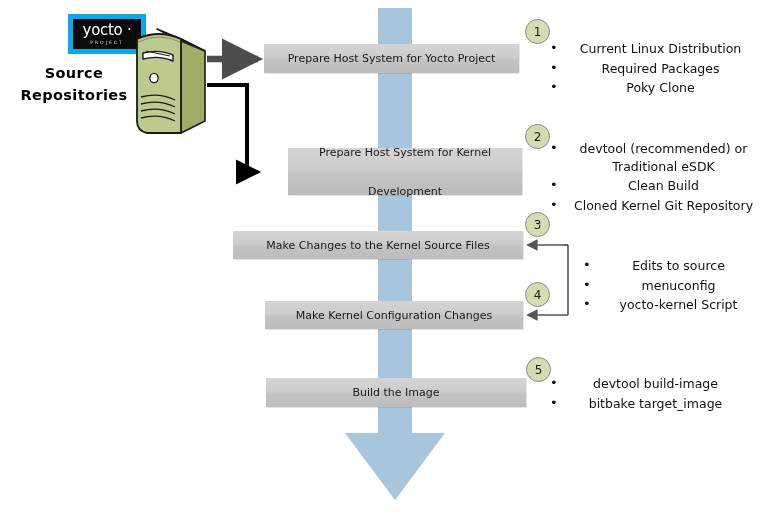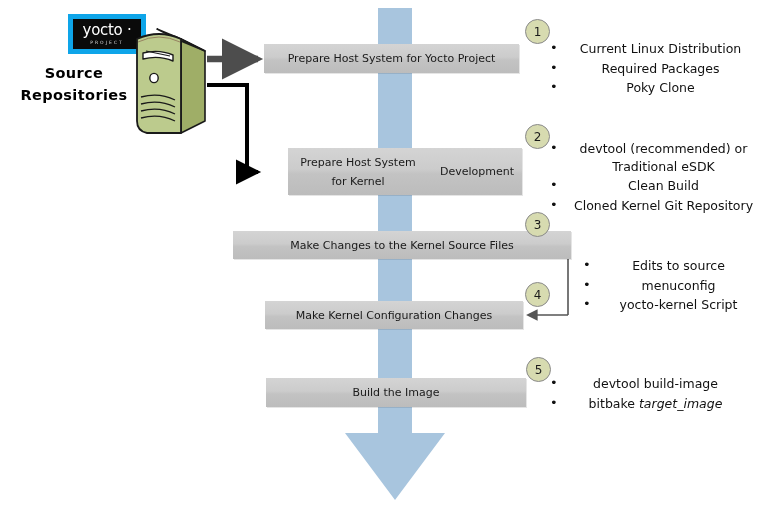--- a/index.html
+++ b/index.html
@@ -140,21 +140,21 @@
     margin: 0 0 2px 0;
   }
   .bullets li::before {
     content: "\2022";
     position: absolute;
     left: 1px;
     top: -1px;
     font-size: 13px;
     color: #111111;
   }
-  .ital { font-style: italic; }
+  .ital { }
 
   
   .conn-layer {
     position: absolute;
     left: 0;
     top: 0;
     width: 769px;
     height: 517px;
     pointer-events: none;
   }
@@ -230,36 +230,36 @@
     <span>1</span>
   </div>
   <div class="bullets" style="left:549px; top:40px; width:210px;">
     <ul>
       <li>Current Linux Distribution</li>
       <li>Required Packages</li>
       <li>Poky Clone</li>
     </ul>
   </div>
 
-  <div class="pbox" style="left:288px; top:148px; width:234px; height:47px; flex-direction:row;gap:20px;">
+  <div class="pbox" style="left:288px; top:148px; width:234px; height:47px; flex-direction:column;gap:20px;">
     <span>Prepare Host System for Kernel</span>
     <span>Development</span>
   </div>
   <div class="num-circle" style="left:525px; top:124px;">
     <span>2</span>
   </div>
   <div class="bullets" style="left:549px; top:140px; width:216px;">
     <ul>
       <li>devtool (recommended) or Traditional eSDK</li>
       <li>Clean Build</li>
       <li>Cloned Kernel Git Repository</li>
     </ul>
   </div>
 
-  <div class="pbox" style="left:233px; top:231px; width:338px; height:28px;">
+  <div class="pbox" style="left:233px; top:231px; width:290px; height:28px;">
     <span>Make Changes to the Kernel Source Files</span>
   </div>
   <div class="num-circle" style="left:525px; top:212px;">
     <span>3</span>
   </div>
 
   <div class="pbox" style="left:265px; top:301px; width:258px; height:28px;">
     <span>Make Kernel Configuration Changes</span>
   </div>
   <div class="num-circle" style="left:525px; top:282px;">

